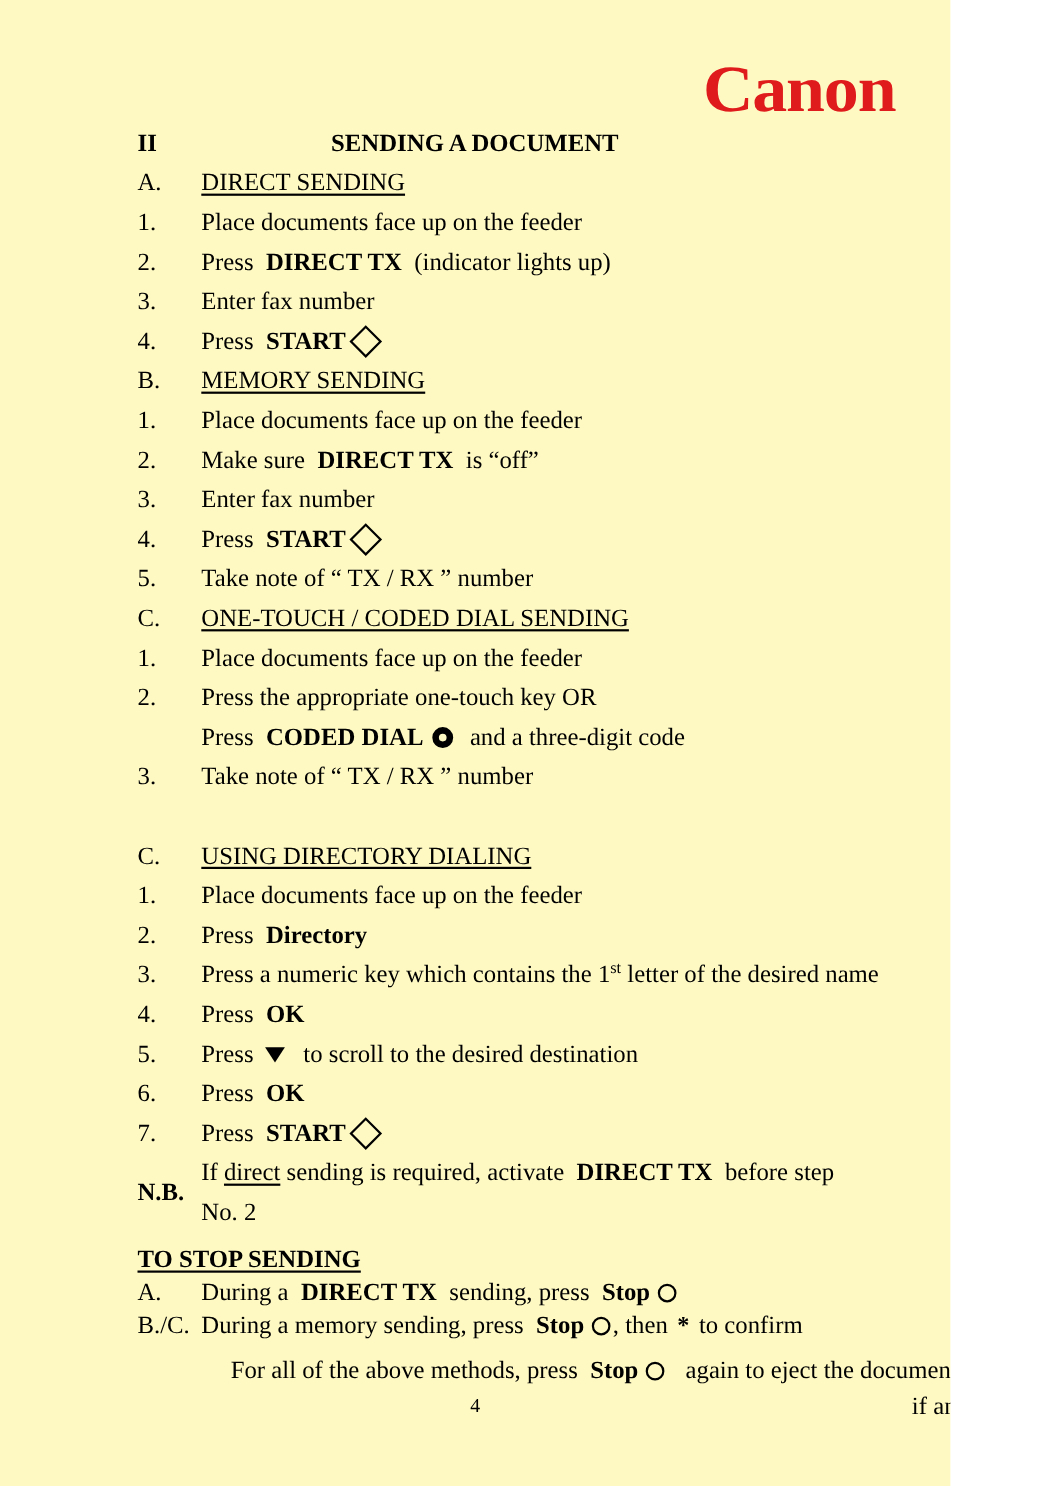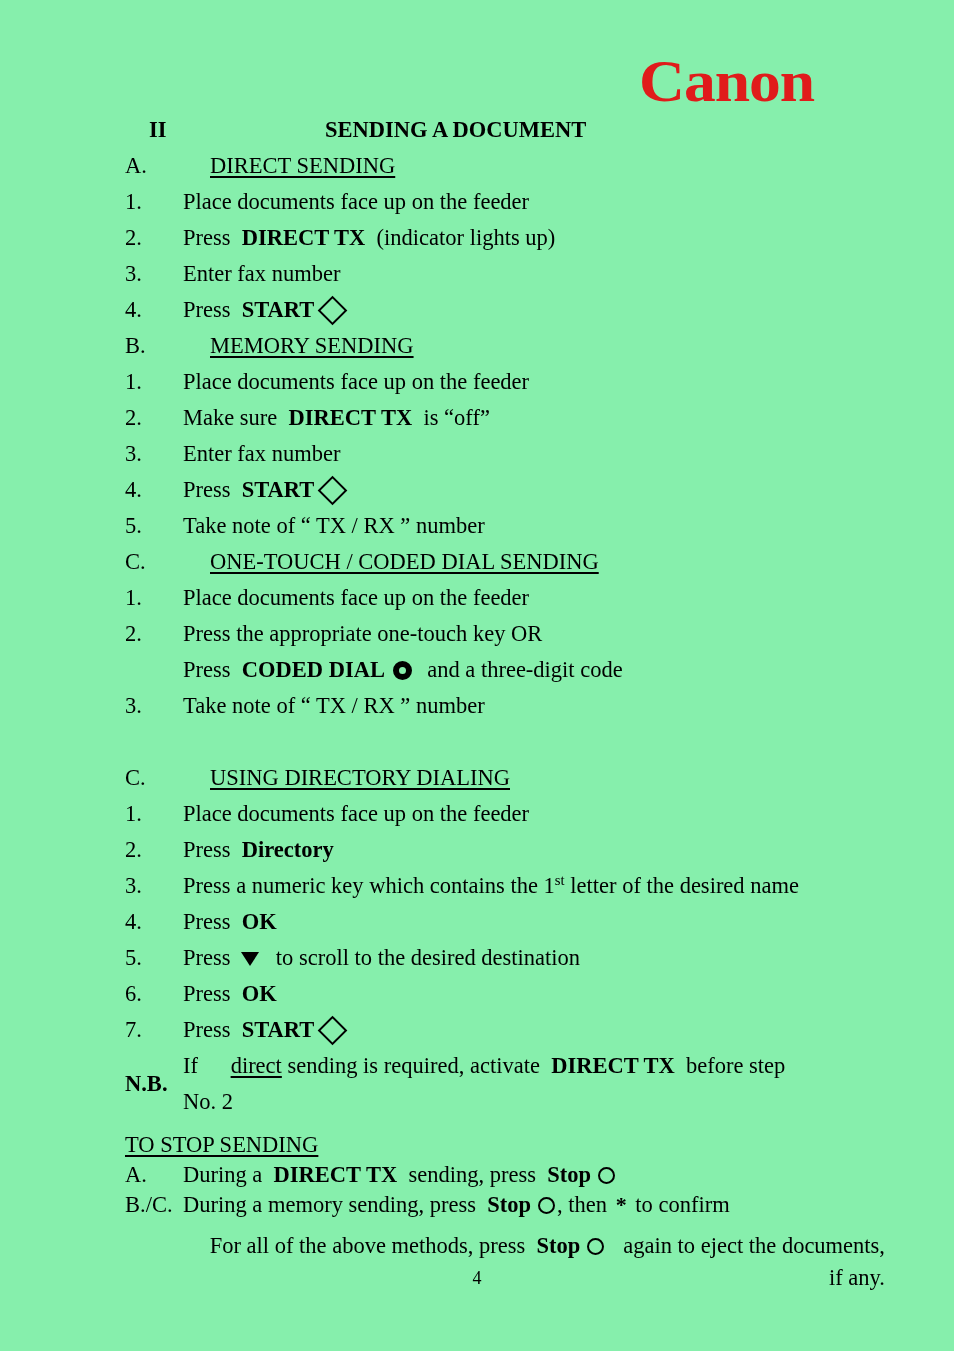--- a/index.html
+++ b/index.html
@@ -6,23 +6,23 @@
     margin: 0;
     padding: 0;
     background: #ffffff;
   }
   body {
     font-family: "Liberation Serif", "DejaVu Serif", serif;
     color: #000000;
   }
   .page {
     position: relative;
-    width: 954px;
+    width: 864px;
     height: 1351px;
-    background: #86efac;
+    background: #fef9c3;
     overflow: hidden;
   }
 
   
   .logo {
     position: absolute;
     left: 624px;
     top: 55px;
     width: 205px;
     height: 52px;
@@ -69,31 +69,30 @@
   .title-row {
     display: flex;
     align-items: baseline;
     font-size: 22.5px;
     line-height: 36px;
   }
   .title-marker {
     flex: 0 0 auto;
     width: 58px;
     font-weight: bold;
-    margin-left: 24px;
   }
   .title-main {
     font-weight: bold;
     text-underline-offset: 3px;
     margin-left: 118px;
   }
 
-  .u { text-decoration: underline; text-underline-offset: 3px; margin-left: 27px; }
+  .u { text-decoration: underline; text-underline-offset: 3px; }
   .b { font-weight: bold; font-family: Liberation Serif, serif; }
-  .bu { font-weight: normal; text-decoration: underline; text-underline-offset: 3px; }
+  .bu { font-weight: bold; text-decoration: underline; text-underline-offset: 3px; }
   .sup { font-size: 0.66em; vertical-align: super; line-height: 0; }
 
   .spacer { height: 36px; }
   .spacer-xs { height: 10px; }
 
   
   .glyph {
     display: inline-block;
     vertical-align: middle;
     position: relative;

